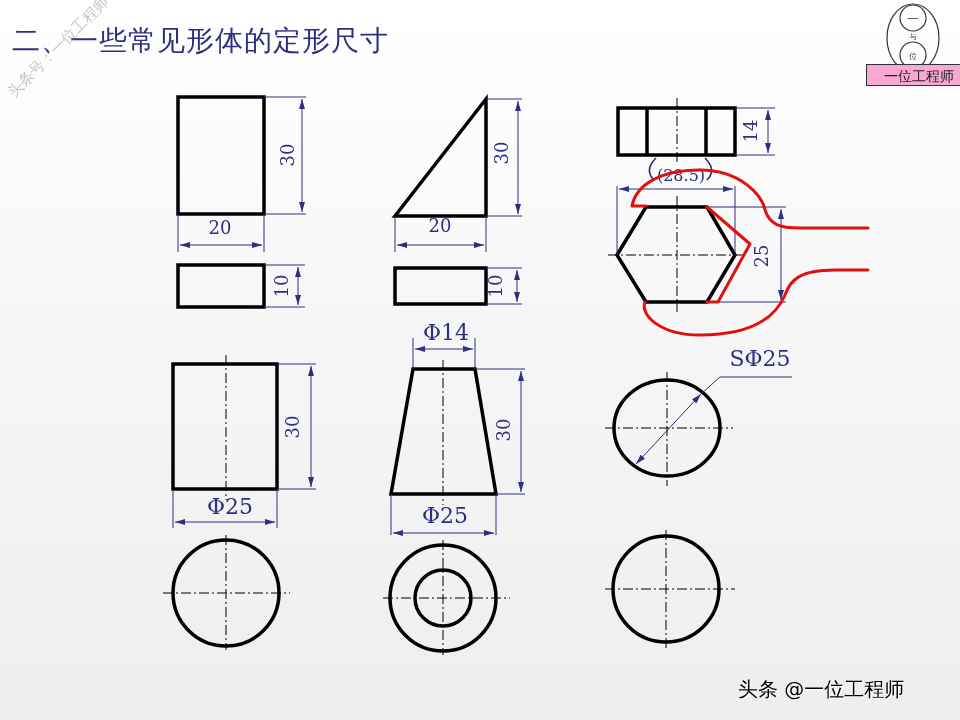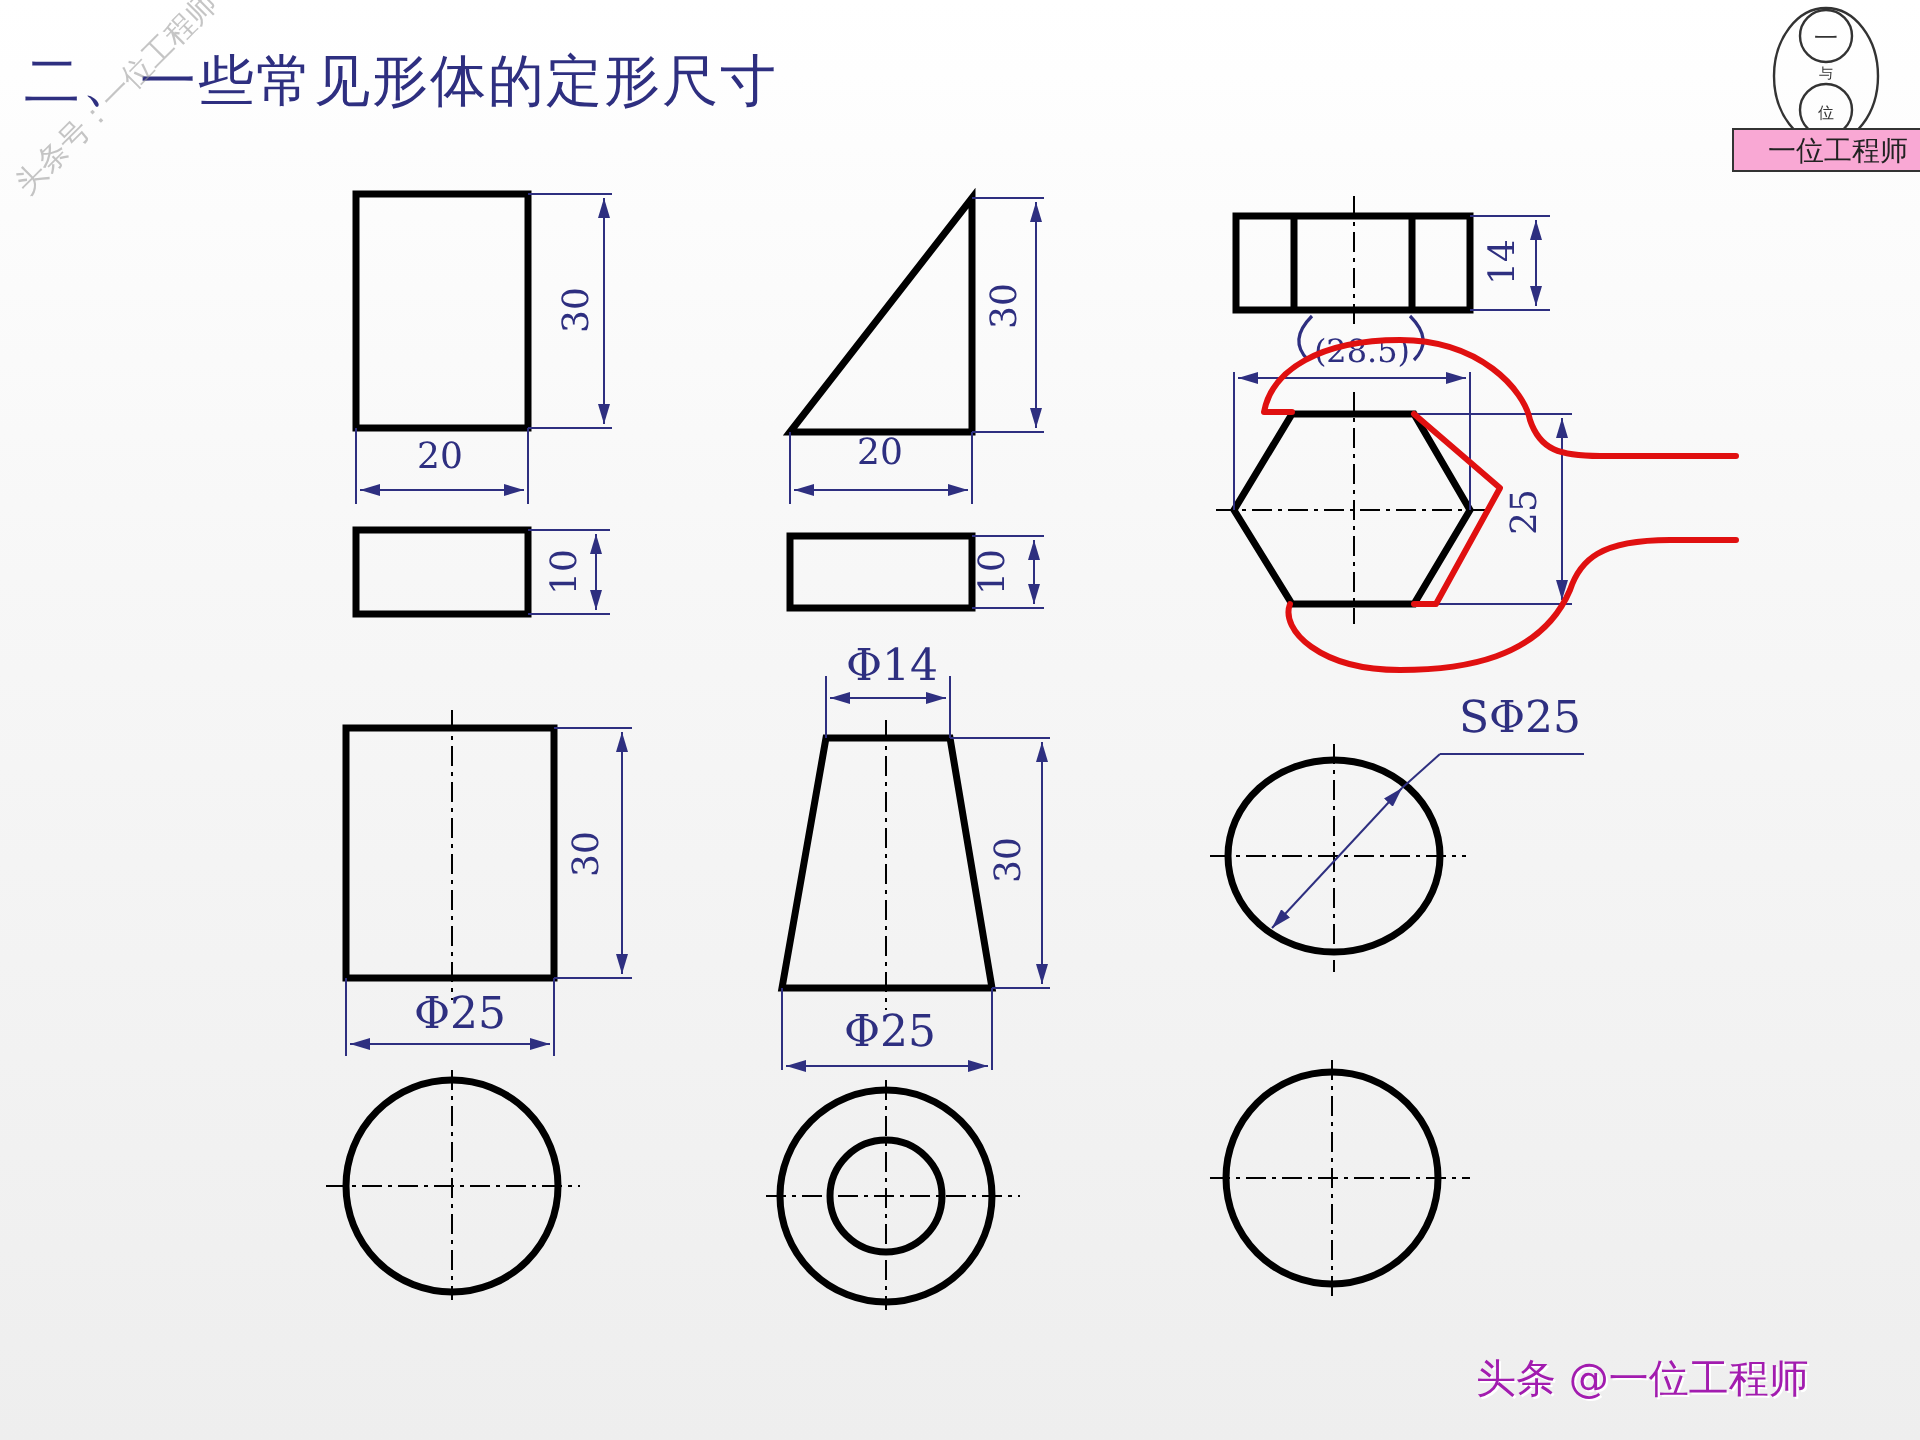--- a/index.html
+++ b/index.html
@@ -9,21 +9,21 @@
   .title{position:absolute;left:12px;top:22px;font-family:"DejaVu Sans","Liberation Sans",sans-serif;
          font-size:28px;color:#2e2f80;letter-spacing:1px;text-align:center;}
   .logo{position:absolute;left:866px;top:2px;width:92px;height:86px;}
   .logo-label{position:absolute;left:866px;top:64px;width:106px;height:22px;border:1.5px solid #333;
               background:#f9a8d4;font-family:"DejaVu Sans","Liberation Sans",sans-serif;font-size:14px;
               color:#222;text-align:center;line-height:22px;box-sizing:border-box;}
   .watermark{position:absolute;left:4px;top:88px;transform:rotate(-45deg);transform-origin:left top;
              font-family:"DejaVu Sans","Liberation Sans",sans-serif;font-size:15px;color:rgba(150,150,150,0.55);
              white-space:nowrap;}
   .footer{position:absolute;left:738px;top:676px;font-family:"DejaVu Sans","Liberation Sans",sans-serif;
-          font-size:20px;color:#a21caf;text-shadow:1px 1px 0 #fff;}
+          font-size:20px;color:#000000;text-shadow:1px 1px 0 #fff;}
   svg.draw{position:absolute;left:0;top:0;}
   .dim{font-family:"DejaVu Serif","Liberation Serif",serif;fill:#2e2f80;}
 </style>
 </head>
 <body>
 
 <div class="title">二、一些常见形体的定形尺寸</div>
 <div class="watermark">头条号：一位工程师</div>
 
 <svg class="logo" width="92" height="86" viewBox="0 0 92 86">

